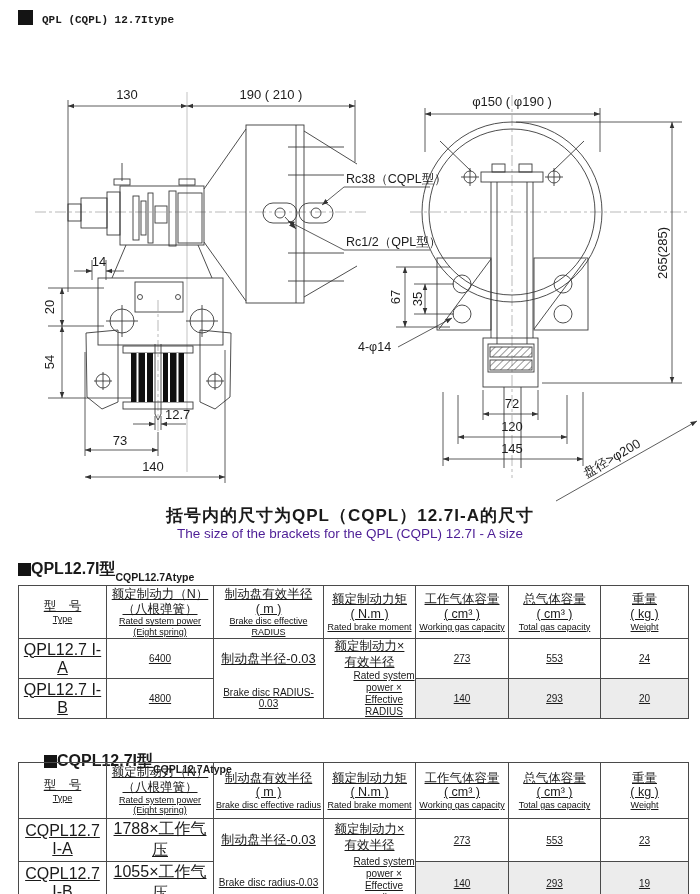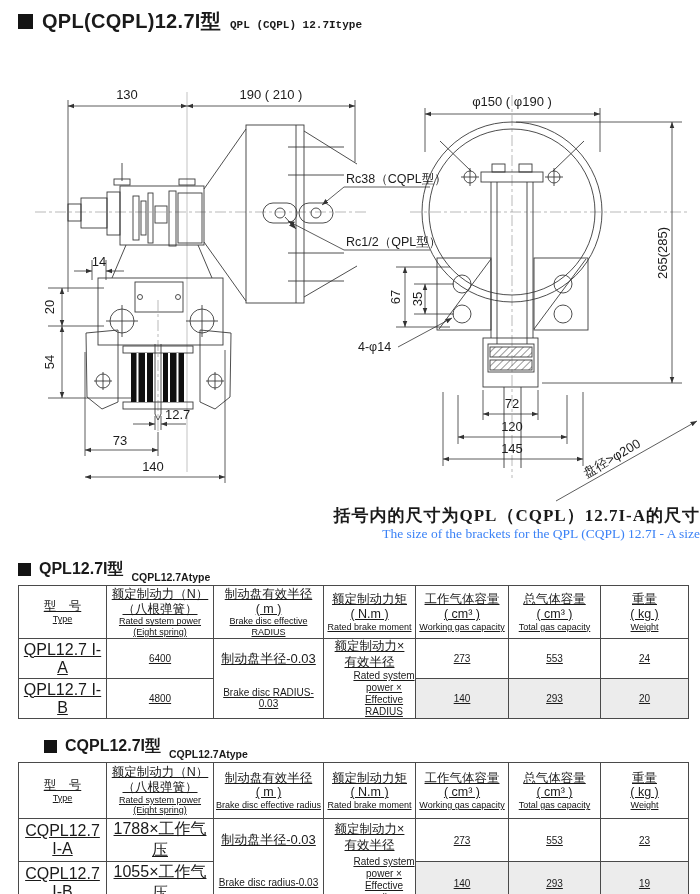--- a/index.html
+++ b/index.html
@@ -10,25 +10,25 @@
   
   .hdr{position:absolute;left:18px;top:8px;display:flex;align-items:center;gap:9px;}
   .sq{width:15px;height:15px;background:#141414;flex:0 0 auto;}
   .hdr-title{font-size:20px;font-weight:bold;letter-spacing:.3px;}
   .hdr-sub{font-size:11px;font-weight:bold;margin-top:6px;font-family:Liberation Mono, monospace;}
   
   svg.draw{position:absolute;left:0;top:58px;}
   .dtxt{font:13px "Liberation Sans","DejaVu Sans",sans-serif;fill:#1c1c1c;}
   .ltxt{font:12.5px "Liberation Sans","DejaVu Sans",sans-serif;fill:#1c1c1c;}
   
-  .cap{position:absolute;left:0;width:700px;text-align:right;font-family:Liberation Serif, serif;}
+  .cap{position:absolute;left:0;width:700px;text-align:center;}
   .cap-zh{top:504px;font-size:17px;font-weight:600;letter-spacing:1px;}
-  .cap-en{top:526px;font-size:13.5px;color:#3b82f6;}
+  .cap-en{top:526px;font-size:13.5px;color:#4c1d95;}
   
-  .sec{position:absolute;left:18px;display:flex;align-items:center;gap:8px;}
+  .sec{position:absolute;left:18px;display:flex;align-items:center;}
   .sq2{width:13px;height:13px;background:#141414;flex:0 0 auto;}
   .sec-title{font-size:16px;font-weight:bold;}
   .sec-sub{font-size:10.5px;font-weight:bold;margin-top:15px;}
   
   table.spec{position:absolute;left:18px;border-collapse:collapse;table-layout:fixed;width:670px;}
   table.spec td{border:1px solid #4a4a4a;text-align:center;vertical-align:middle;padding:0;overflow:hidden;text-decoration:underline;}
   tr.hrow td{height:52px;}
   tr.hrow2 td{height:55px;}
   tr.drow td{height:31px;}
   .zh1{font-size:12.5px;line-height:1.18;display:block;}
@@ -41,21 +41,20 @@
   .rzh{font-size:13px;}
   .ren{font-size:10px;}
   .mzh{font-size:12.5px;line-height:1.25;}
   .men{font-size:10px;line-height:1.2;margin-left:29px;}
 </style>
 </head>
 <body>
 
 <div class="hdr">
   <span class="sq"></span>
-  <span class="hdr-title">QPL(CQPL)12.7I型</span>
   <span class="hdr-sub">QPL (CQPL) 12.7Itype</span>
 </div>
 
 <svg class="draw" width="700" height="452" viewBox="0 58 700 452">
   <defs>
     <marker id="arr" viewBox="0 0 10 10" refX="9" refY="5" markerWidth="9" markerHeight="9" orient="auto-start-reverse">
       <path d="M0,1.6 L9,5 L0,8.4 z" fill="#333"></path>
     </marker>
     <pattern id="hatch" width="5" height="5" patternUnits="userSpaceOnUse" patternTransform="rotate(45)">
       <line x1="0" y1="0" x2="0" y2="5" stroke="#444" stroke-width="1.1"></line>
@@ -329,21 +328,21 @@
   <tr class="drow">
     <td class="typec">QPL12.7 I-B</td>
     <td class="valc">4800</td>
     <td class="valc shade">140</td>
     <td class="valc shade">293</td>
     <td class="valc shade">20</td>
   </tr>
 </tbody>
   </table>
 
-<div class="sec" style="top:733px;padding-left:26px;">
+<div class="sec" style="top:748px;padding-left:26px;">
   <span class="sq2"></span>
   <span class="sec-title">CQPL12.7I型</span>
   <span class="sec-sub">CQPL12.7Atype</span>
 </div>
 
 <table class="spec" style="top:762px;">
   <colgroup>
       <col style="width:88px">
       <col style="width:107px">
       <col style="width:110px">

